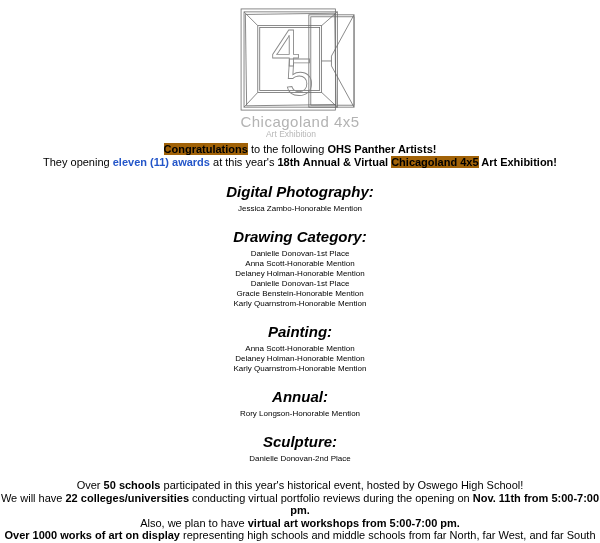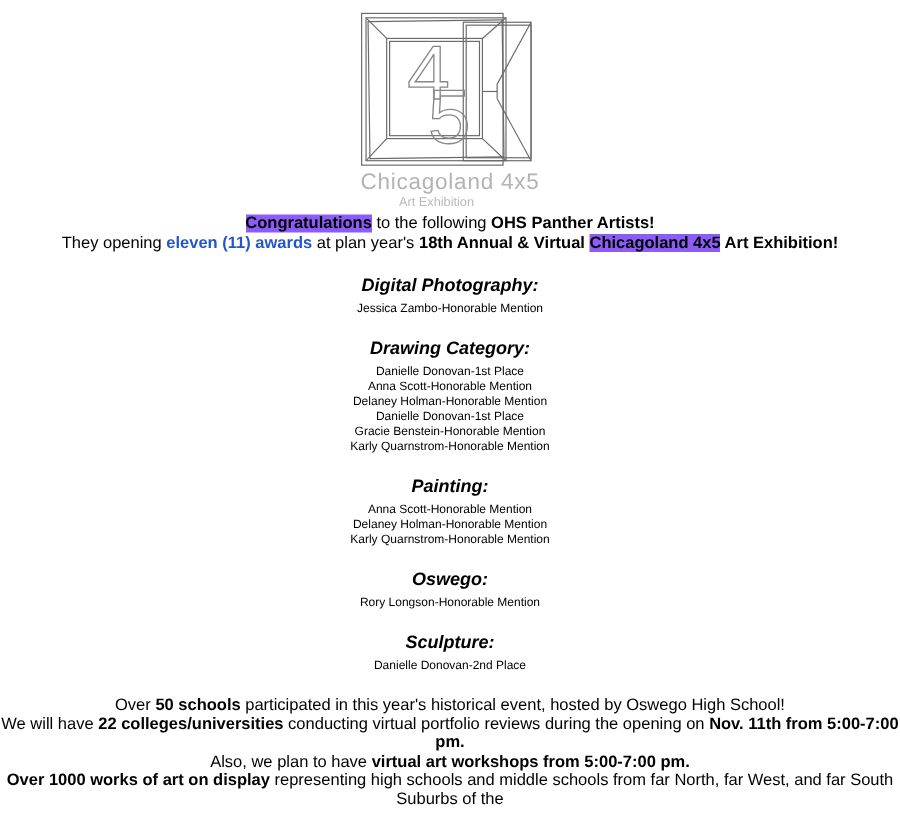--- a/index.html
+++ b/index.html
@@ -36,30 +36,30 @@
     color: #b8b8b8;
     padding-right: 18px;
     line-height: 10px;
   }
   .intro {
     margin-top: 4px;
     font-size: 11px;
     line-height: 13px;
   }
   .hl {
-    background: #8b5cf6;
+    background: #a16207;
   }
   b { font-weight: bold; }
   a.doclink {
     color: #2456c9;
     font-weight: bold;
     cursor: pointer;
   }
   .category {
-    font-size: 12px;
+    font-size: 15px;
     font-weight: bold;
     font-style: italic;
     margin-top: 14px;
     margin-bottom: 4px;
   }
   .winner {
     font-size: 8px;
     line-height: 10px;
   }
   .event-info {
@@ -100,21 +100,21 @@
     <div class="logo-title">Chicagoland 4x5</div>
     <div class="logo-subtitle">Art Exhibition</div>
   </div>
 </div>
 
 <div class="intro">
   <div>
     <b class="hl">Congratulations</b><span> to the following </span><b>OHS Panther Artists!</b>
   </div>
   <div>
-    <span>They opening </span><a class="doclink">eleven (11) awards</a><span> at plan year's </span><b>18th Annual &amp; Virtual </b><b class="hl">Chicagoland 4x5</b><b> Art Exhibition!</b>
+    <span>They opening </span><a class="doclink">eleven (11) awards</a><span> at this year's </span><b>18th Annual &amp; Virtual </b><b class="hl">Chicagoland 4x5</b><b> Art Exhibition!</b>
   </div>
 </div>
 
 <div>
 
   <div class="category">Digital Photography:</div>
   <div class="winner">Jessica Zambo-Honorable Mention</div>
 
   <div class="category">Drawing Category:</div>
   <div class="winner">Danielle Donovan-1st Place</div>
@@ -123,21 +123,21 @@
 
   <div class="winner">Danielle Donovan-1st Place</div>
   <div class="winner">Gracie Benstein-Honorable Mention</div>
   <div class="winner">Karly Quarnstrom-Honorable Mention</div>
 
   <div class="category">Painting:</div>
   <div class="winner">Anna Scott-Honorable Mention</div>
   <div class="winner">Delaney Holman-Honorable Mention</div>
   <div class="winner">Karly Quarnstrom-Honorable Mention</div>
 
-  <div class="category">Oswego:</div>
+  <div class="category">Annual:</div>
   <div class="winner">Rory Longson-Honorable Mention</div>
 
   <div class="category">Sculpture:</div>
   <div class="winner">Danielle Donovan-2nd Place</div>
 
 </div>
 
 <div class="event-info">
   <div>
     <span>Over </span><b>50 schools</b><span> participated in this year's historical event, hosted by Oswego High School!</span>

